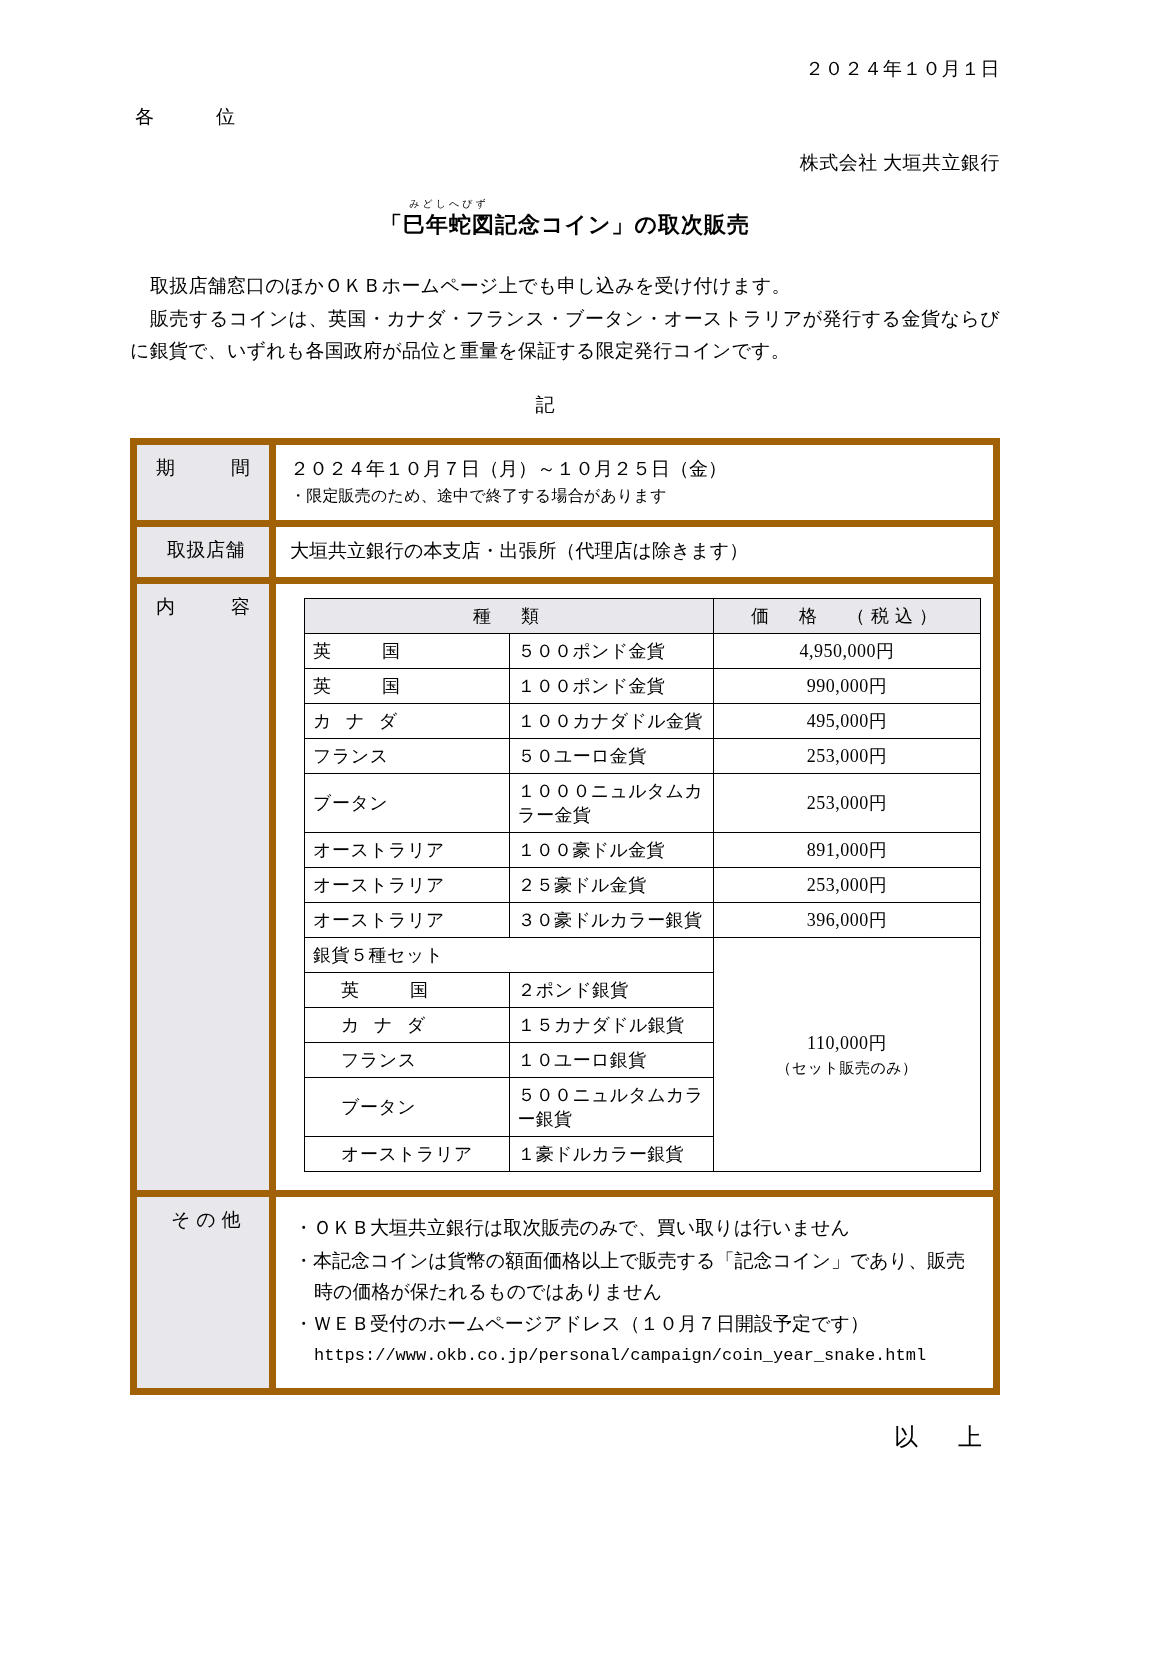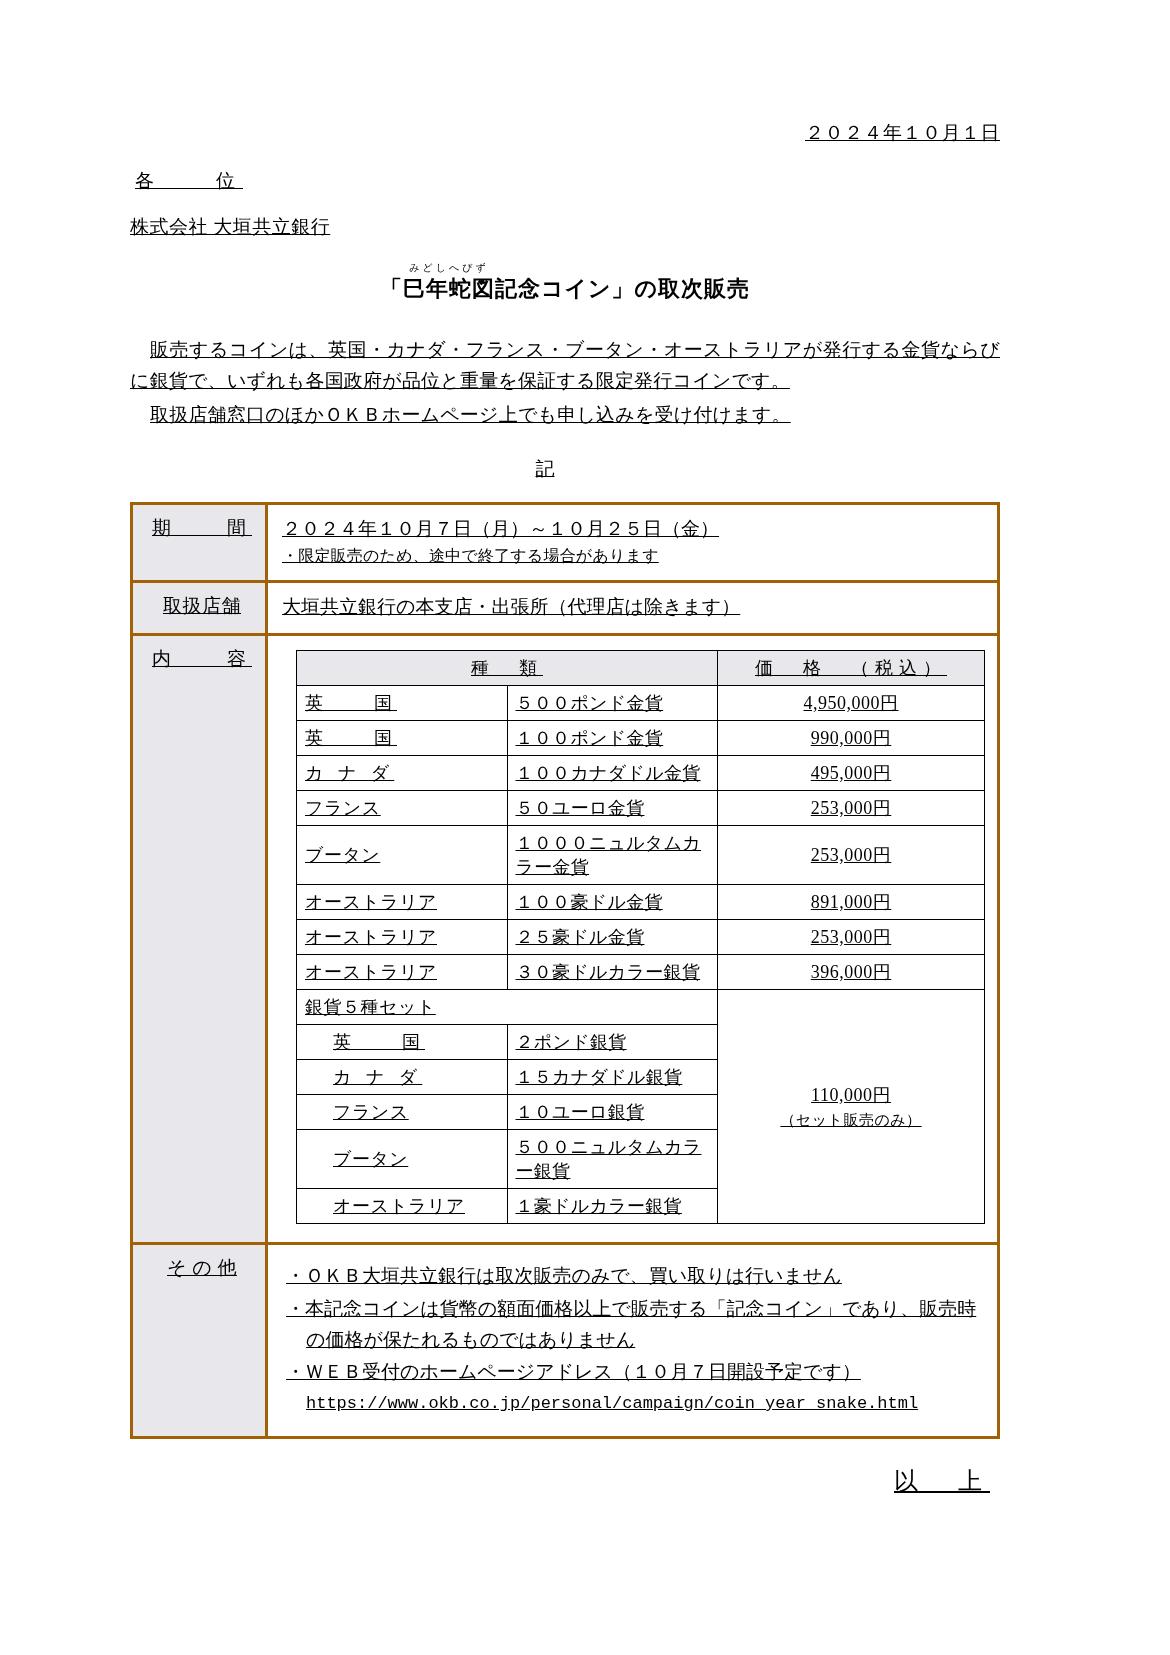--- a/index.html
+++ b/index.html
@@ -11,38 +11,37 @@
     width: 1170px;
     min-height: 1655px;
     font-family: "Liberation Serif", "DejaVu Serif", serif;
     color: #000000;
     position: relative;
   }
   .page {
     width: 1130px;
     min-height: 1655px;
     box-sizing: border-box;
-    padding: 120px 130px 60px 130px;
+    padding: 56px 130px 60px 130px;
     position: relative;
-    text-decoration: underline;
   }
   .date-line {
     text-align: right;
     font-size: 19px;
     letter-spacing: 0.5px;
     margin-bottom: 22px;
   }
   .addressee {
     font-size: 19px;
     letter-spacing: 8px;
     margin-bottom: 20px;
     padding-left: 5px;
   }
   .issuer {
-    text-align: left;
+    text-align: right;
     font-size: 19px;
     letter-spacing: 0.5px;
     margin-bottom: 34px;
   }
   .title-wrap {
     text-align: center;
     margin-bottom: 30px;
   }
   .doc-title {
     display: inline-block;
@@ -90,21 +89,21 @@
     margin-bottom: 8px;
     letter-spacing: 0.5px;
   }
   table.outer {
     border-collapse: collapse;
     width: 100%;
     table-layout: fixed;
   }
   table.outer > tbody > tr > td,
   table.outer > tbody > tr > th {
-    border: 3px solid #a16207;
+    border: 7px solid #a16207;
     vertical-align: top;
   }
   .lbl-cell {
     width: 118px;
     background: #e8e8ec;
     text-align: center;
     vertical-align: middle;
     font-size: 19px;
     letter-spacing: 6px;
     padding: 10px 4px 10px 10px;
@@ -206,23 +205,23 @@
 
   <div class="addressee">各　　位</div>
 
   <div class="issuer">株式会社 大垣共立銀行</div>
 
   <div class="title-wrap">
     <span class="doc-title"><span>「</span><span class="ruby-holder"><span class="ruby-text">みどしへびず</span><span>巳年蛇図</span></span><span>記念コイン」の取次販売</span></span>
   </div>
 
 
+  <p class="body-para indent">取扱店舗窓口のほかＯＫＢホームページ上でも申し込みを受け付けます。</p>
+
   <p class="body-para indent">販売するコインは、英国・カナダ・フランス・ブータン・オーストラリアが発行する金貨ならびに銀貨で、いずれも各国政府が品位と重量を保証する限定発行コインです。</p>
-
-  <p class="body-para indent">取扱店舗窓口のほかＯＫＢホームページ上でも申し込みを受け付けます。</p>
 
   <div class="ki-line">記</div>
 
 
   <table class="outer">
     <tbody>
       <tr>
         <td class="lbl-cell">期　　間</td>
         <td class="val-cell">
           <div>２０２４年１０月７日（月）～１０月２５日（金）</div>

